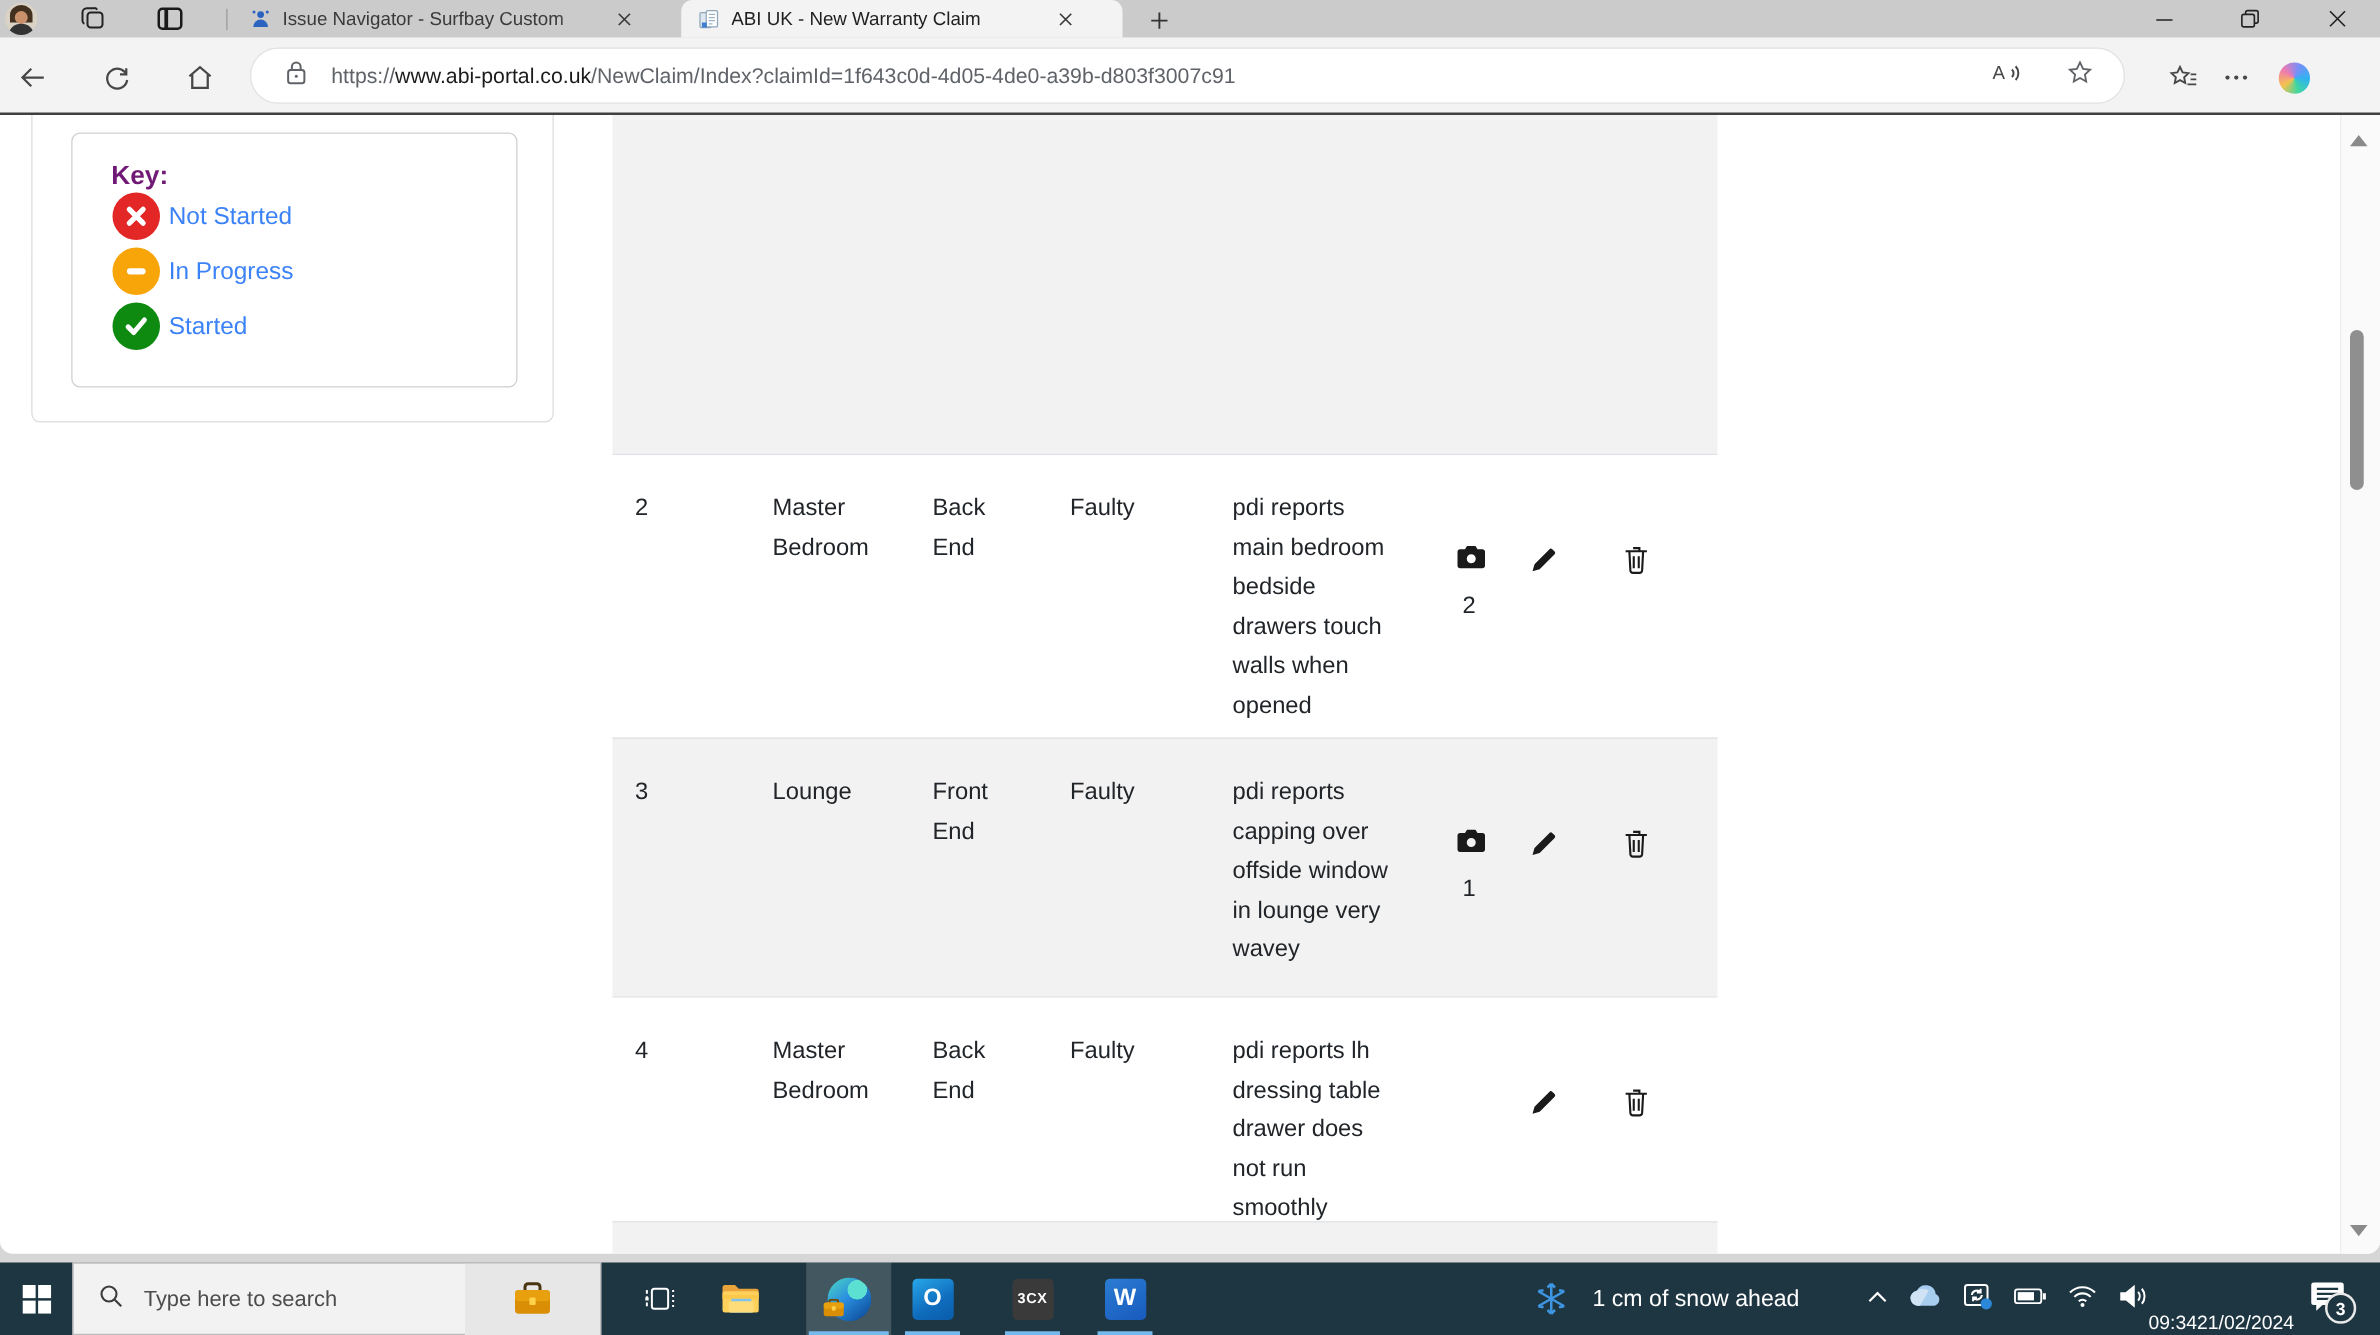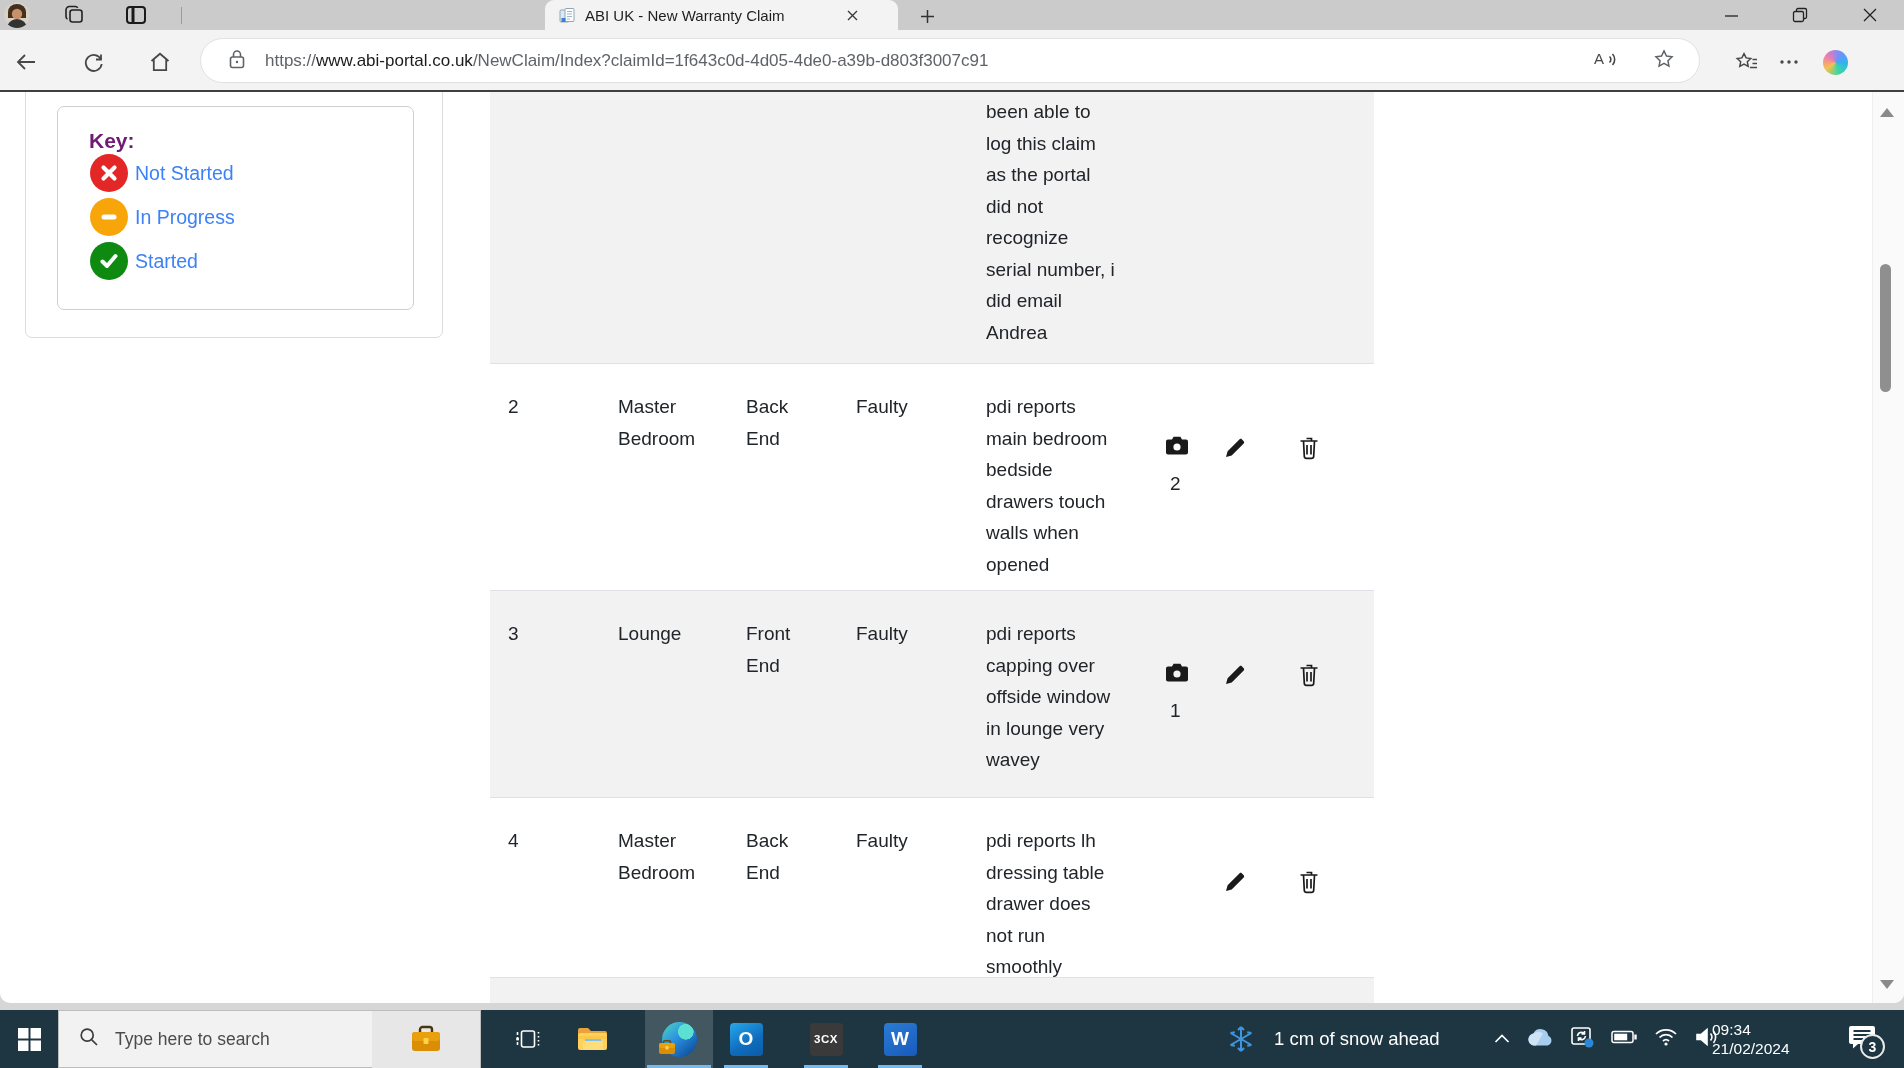--- a/index.html
+++ b/index.html
@@ -86,22 +86,22 @@
       linear-gradient(140deg,#49d2c4 5%,#2b8fe0 45%,#1156a5 85%);}
   .brief-badge{position:absolute;left:-4px;bottom:-2px;}
   .sq-app{width:33px;height:33px;border-radius:4px;display:flex;align-items:center;justify-content:center;
     font-weight:bold;color:#fff;}
   .outlook{background:linear-gradient(150deg,#28a8ea 0%,#0f6cbd 60%,#0a5ca8);font-size:19px;}
   .cx{background:#3a3a3a;font-size:11.5px;letter-spacing:.5px;}
   .word{background:linear-gradient(150deg,#2b7cd3,#185abd);font-size:19px;}
   .weather{position:absolute;left:1228px;top:0;height:58px;display:flex;align-items:center;gap:20px;}
   .weather-txt{font-size:18.5px;color:#fff;}
   .tray{position:absolute;left:1494px;top:0;height:58px;display:flex;align-items:center;gap:17px;}
-  .clock{position:absolute;left:1712px;top:0;width:130px;height:58px;display:flex;flex-direction:column;
-    align-items:flex-start;justify-content:center;font-size:15.5px;line-height:19px;}
+  .clock{position:absolute;left:1712px;top:0;width:130px;height:58px;display:flex;flex-direction:row;
+    align-items:flex-end;justify-content:center;font-size:15.5px;line-height:19px;}
   .notif{position:absolute;left:1840px;top:0;width:64px;height:58px;}
   .nbadge{position:absolute;left:20px;top:24px;width:25px;height:25px;border-radius:50%;background:#1e3642;
     border:2px solid #e9e9e9;color:#fff;font-size:14px;font-weight:bold;display:flex;align-items:center;justify-content:center;}
 </style>
 </head>
 <body>
 
 <div class="screen">
 
   <div class="titlebar">
@@ -120,20 +120,36 @@
       </svg>
     </div>
     <div class="tb-ic" style="left:124px">
       <svg width="22" height="20" viewBox="0 0 22 20" fill="none" stroke="#1a1a1a" stroke-width="2">
         <rect x="2" y="2" width="18" height="16" rx="3"></rect>
         <path d="M8 2 v16" stroke-width="3"></path>
       </svg>
     </div>
     <div class="tb-divider"></div>
 
+    <div class="tab inactive">
+      <span class="fav">
+        <svg width="17" height="17" viewBox="0 0 17 17">
+          <circle cx="8.5" cy="4.6" r="2.7" fill="#2a63c0"></circle>
+          <path d="M2.6 14.5 a5.9 5.9 0 0 1 11.8 0 Z" fill="#2a63c0"></path>
+          <circle cx="3.2" cy="2.6" r="1.2" fill="#2a63c0"></circle>
+          <circle cx="13.8" cy="2.6" r="1.2" fill="#2a63c0"></circle>
+        </svg>
+      </span>
+      <span class="ttl">Issue Navigator - Surfbay Custom</span>
+      <span class="x">
+        <svg width="11" height="11" viewBox="0 0 11 11" stroke="#3c3c3c" stroke-width="1.4">
+          <path d="M1 1 L10 10 M10 1 L1 10"></path>
+        </svg>
+      </span>
+    </div>
 
     <div class="tab active">
       <span class="fav">
         <svg width="17" height="17" viewBox="0 0 17 17">
           <rect x="1" y="3" width="9" height="12" rx="1" fill="#dfe8f0" stroke="#8fa6ba"></rect>
           <rect x="6" y="1.5" width="9" height="13" rx="1" fill="#fff" stroke="#8fa6ba"></rect>
           <path d="M8 4.5 h5 M8 7 h5 M8 9.5 h5 M8 12 h3" stroke="#9db4c8" stroke-width="1"></path>
           <rect x="2.5" y="11" width="4" height="4" fill="#3f7fd1"></rect>
         </svg>
       </span>
@@ -263,28 +279,20 @@
       </div>
     </div>
 
     <div class="itable">
 
       <div class="trow striped" style="height:271px">
         <div class="c first"></div>
         <div class="c first"></div>
         <div class="c first"></div>
         <div class="c first"></div>
-        <div class="c first">been able to
-log this claim
-as the portal
-did not
-recognize
-serial number, i
-did email
-Andrea</div>
         <div class="c first"></div>
         <div class="c first"></div>
         <div class="c first"></div>
       </div>
 
       <div class="trow bt" style="height:227px">
         <div class="c">2</div>
         <div class="c">Master
 Bedroom</div>
         <div class="c">Back

